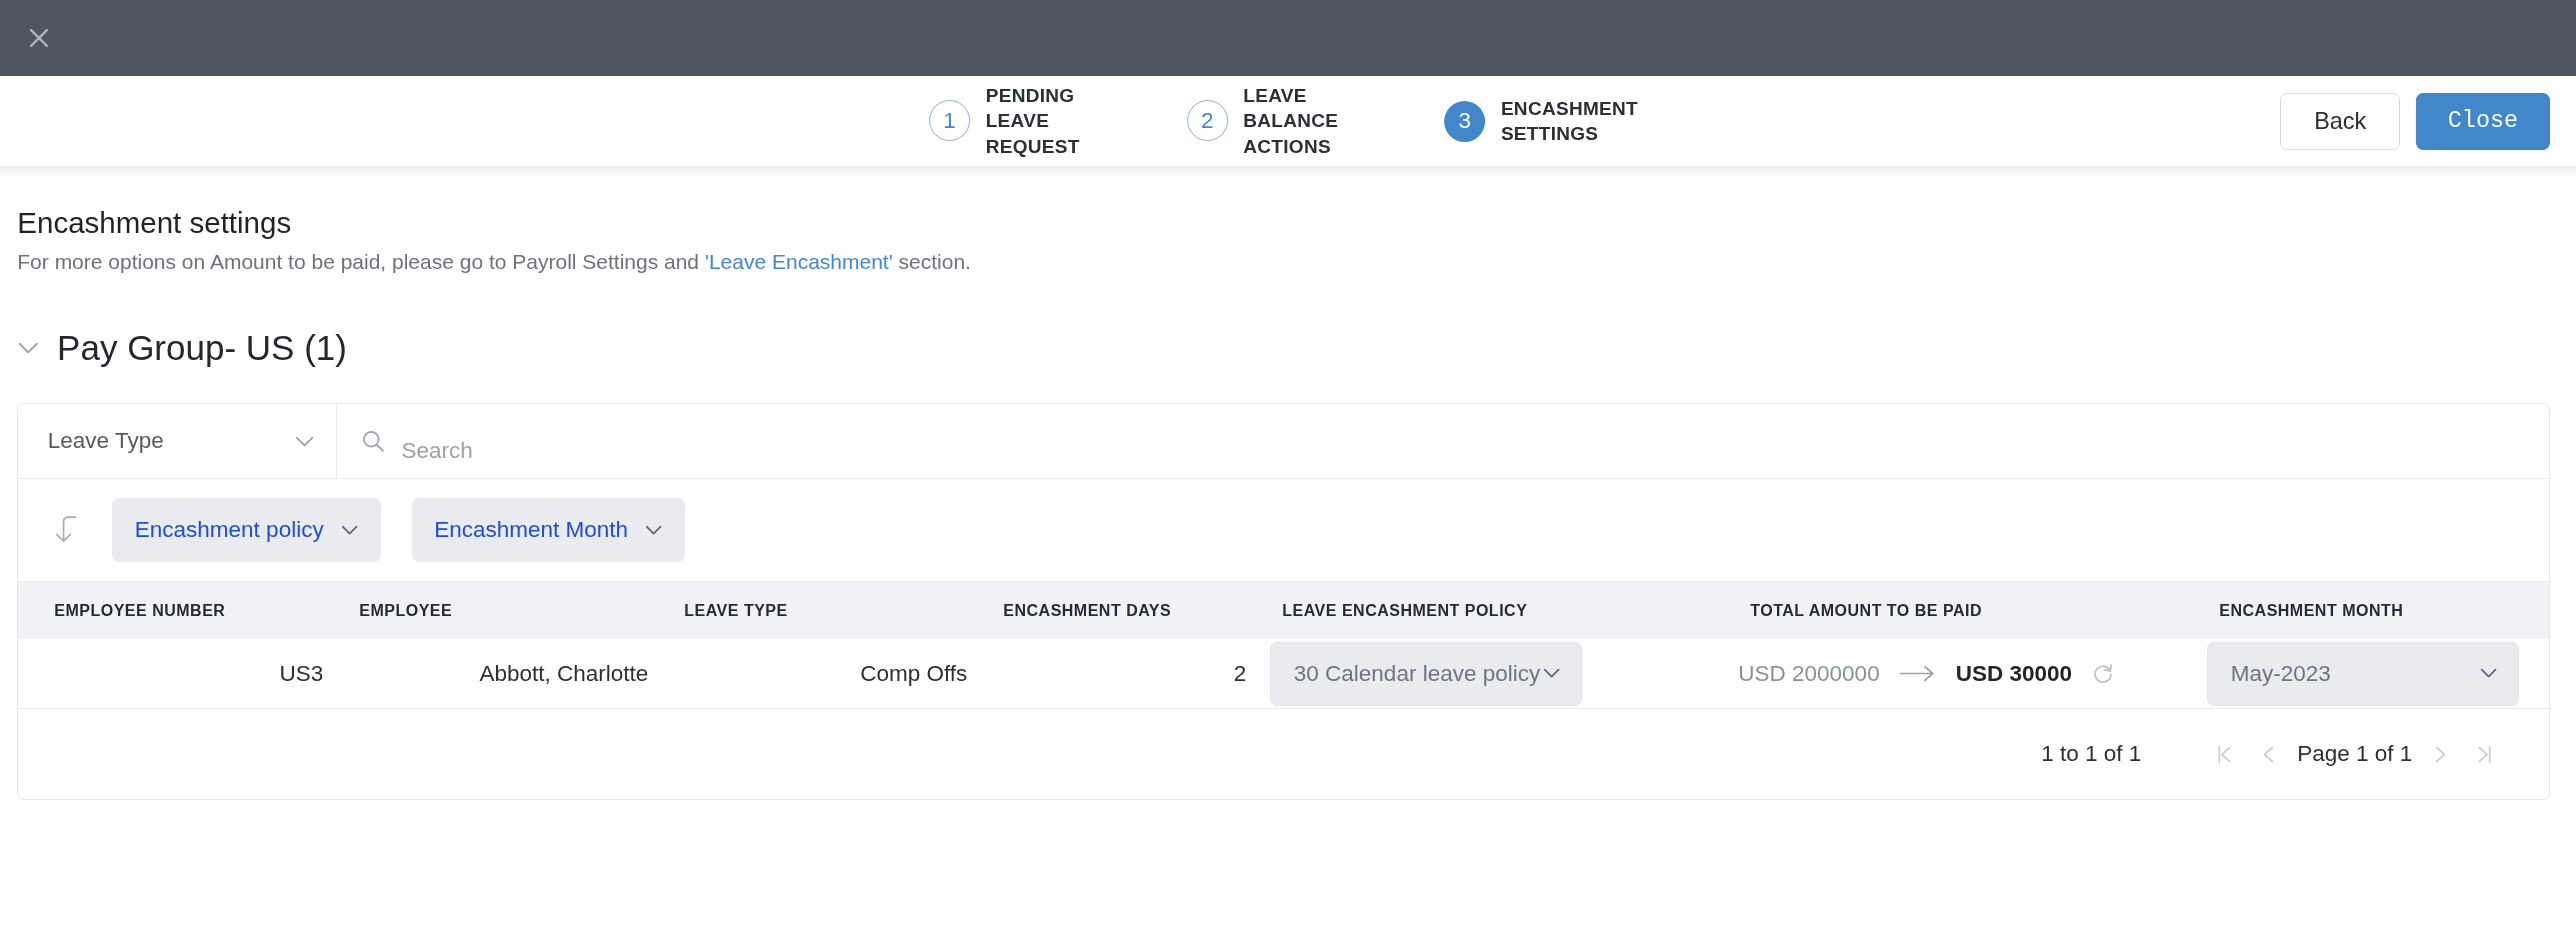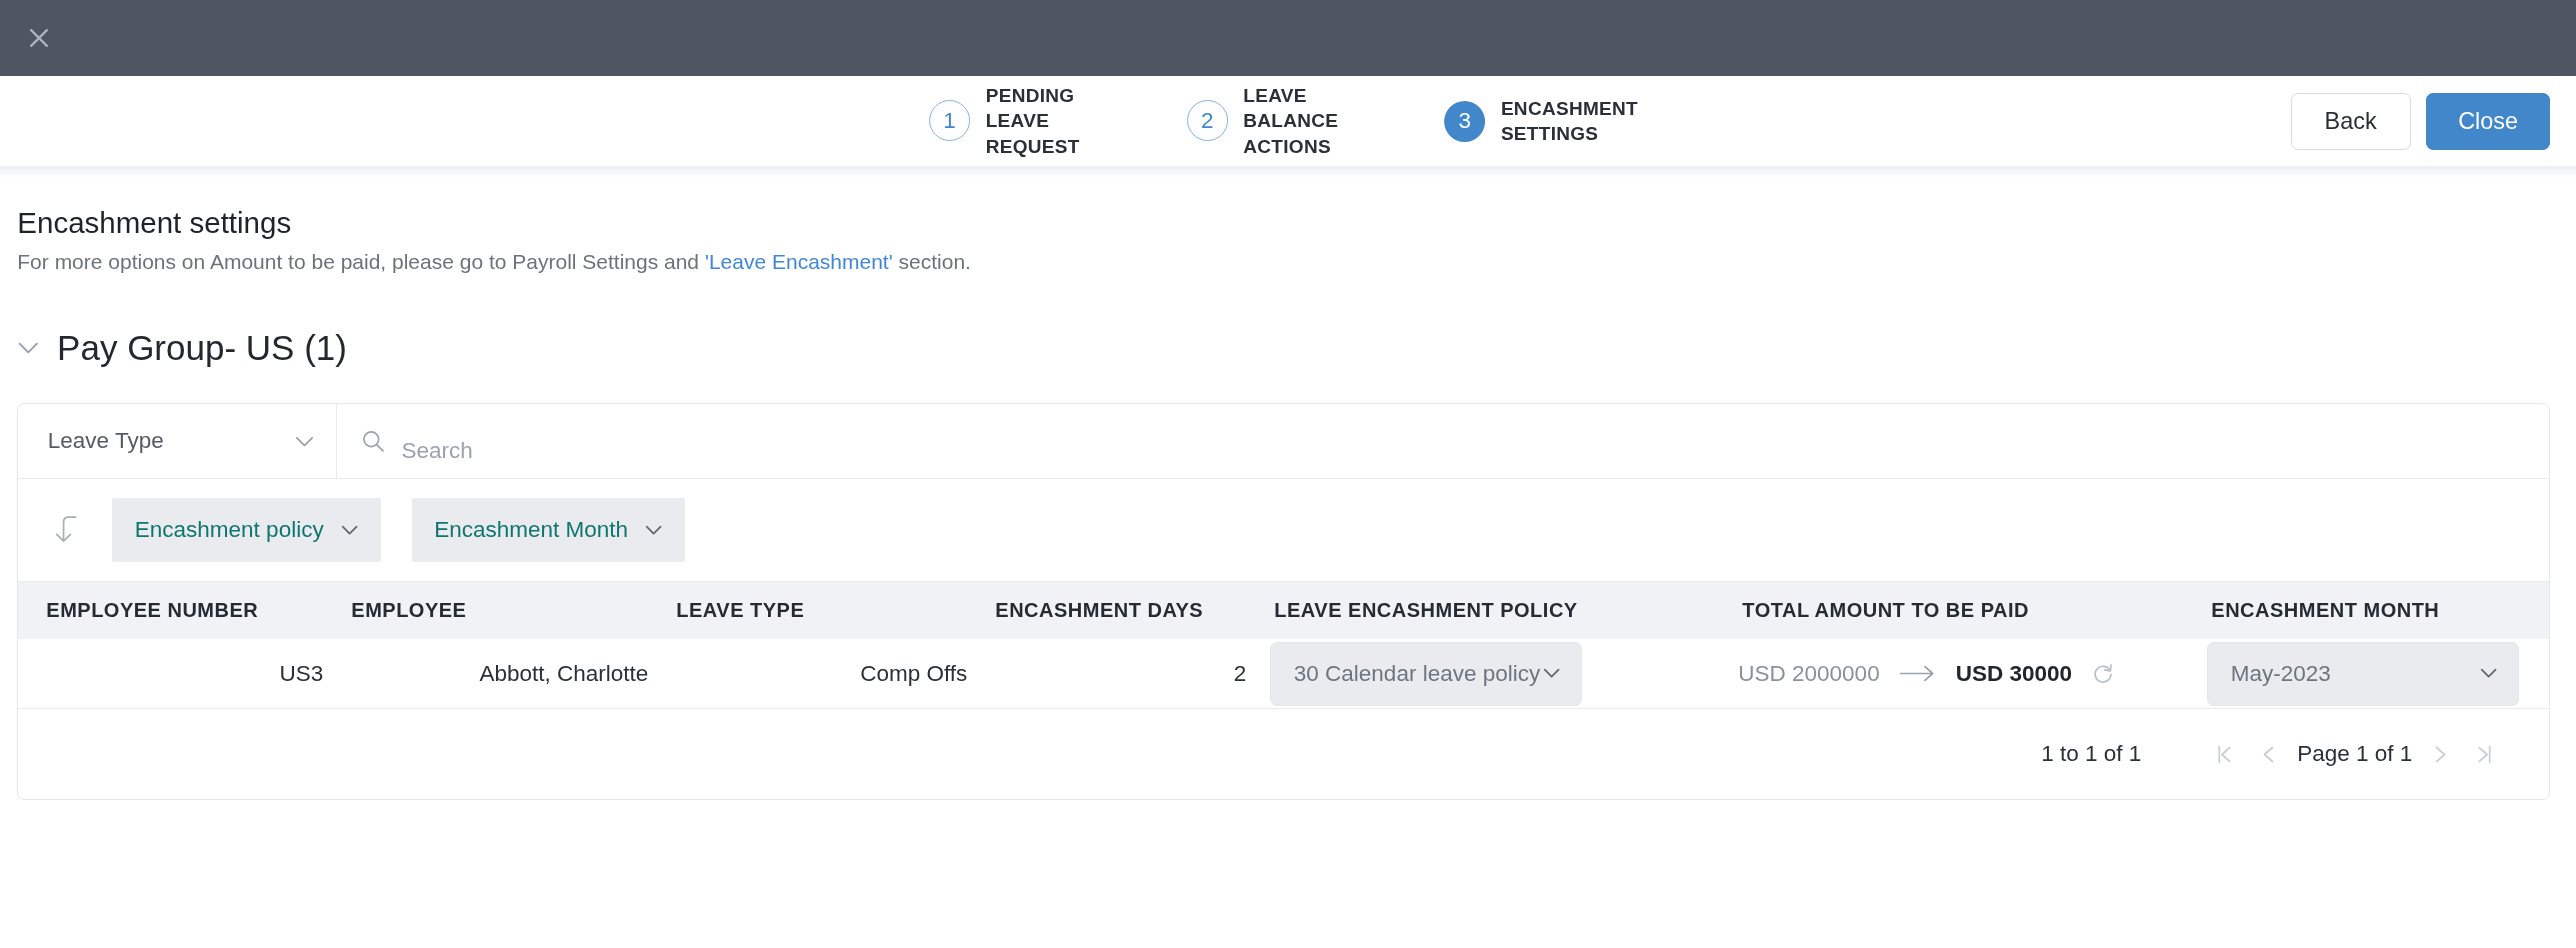--- a/index.html
+++ b/index.html
@@ -23,21 +23,21 @@
     display:flex; align-items:center; justify-content:center; font-size:22.5px; }
   .step-circle.outlined { border:1.7px solid #85b1e0; color:#4287ca; background:#fff; }
   .step-circle.filled { background:#4287ca; color:#fff; }
   .step-label { font-size:19px; font-weight:700; color:#2b2f36; letter-spacing:0.3px;
     line-height:1.33; max-width:146px; }
   .header-actions { position:absolute; right:26px; top:0; height:100%;
     display:flex; align-items:center; gap:15.6px; }
   .btn { height:57px; min-width:120px; padding:0 31px; border-radius:7px; font-size:23.4px;
     display:flex; align-items:center; justify-content:center; cursor:pointer; }
   .btn-back { background:#fff; border:0.9px solid #d8dbe0; color:#2a2e34; }
-  .btn-close { background:#4287ca; border:0.9px solid #4287ca; color:#fff; }
+  .btn-close { background:#4287ca; border:0.9px solid #4287ca; color:#fff;font-family:Liberation Mono, monospace; }
 
   
   .content { padding:0 17.3px; }
   .page-heading { margin:40px 0 10.4px 0; font-size:29.5px; font-weight:400; color:#1f2329; }
   .page-subtitle { font-size:21px; color:#6d727a; }
   .page-subtitle a { color:#4187d8; text-decoration:none; }
 
   .section-header { margin-top:54px; display:flex; align-items:center; gap:17.3px; cursor:pointer; }
   .section-title { font-size:35px; color:#23272e; }
 
@@ -48,27 +48,27 @@
   .leave-type { width:319px; display:flex; align-items:center; padding:0 22.5px 0 29.5px;
     border-right:0.9px solid #e8eaee; cursor:pointer; }
   .leave-type-label { font-size:22.5px; color:#555b63; }
   .leave-type .chev { margin-left:auto; }
   .search-box { flex:1; display:flex; align-items:center; gap:15.6px; padding-left:22.5px; }
   .search-box input { border:none; outline:none; font-size:22.5px; color:#2b3038; flex:1;
     font-family:"Liberation Sans", sans-serif; background:transparent;margin-top:20px; }
   .search-box input::placeholder { color:#9aa2ac; }
 
   .toolbar-row { height:102px; display:flex; align-items:center; padding-left:35px; gap:31px; }
-  .pill-btn { height:64px; padding:0 22.5px; background:#e9ebef; border-radius:2px;
-    display:flex; align-items:center; gap:17.3px; font-size:22.5px; color:#0f766e; cursor:pointer; }
+  .pill-btn { height:64px; padding:0 22.5px; background:#e9ebef; border-radius:7px;
+    display:flex; align-items:center; gap:17.3px; font-size:22.5px; color:#1d4ed8; cursor:pointer; }
 
   table { width:100%; border-collapse:collapse; table-layout:fixed; }
   thead tr { background:#f1f2f6; height:57px; border-top:0.9px solid #e8eaee; }
-  th { font-size:20px; font-weight:700; color:#262b33; letter-spacing:0.5px;
-    text-align:left; padding-left:28px; }
+  th { font-size:16px; font-weight:700; color:#262b33; letter-spacing:0.5px;
+    text-align:left; padding-left:36px; }
   tbody tr { height:70px; border-bottom:0.9px solid #e8eaee;text-align:right; }
   td { font-size:22.5px; color:#2b3038; padding-left:24px; vertical-align:middle; }
 
   .cell-pill { width:312px; height:64px; background:#e9ebef; border:0.9px solid #e2e5ea; border-radius:7px;
     display:flex; align-items:center; justify-content:space-between; padding:0 21px 0 22.5px;
     font-size:22.5px; color:#6f757e; cursor:pointer; }
   .amount-wrap { display:flex; align-items:center; gap:19px; }
   .amount-orig { color:#8a9199; }
   .amount-final { color:#22262c; font-weight:700; }
 

